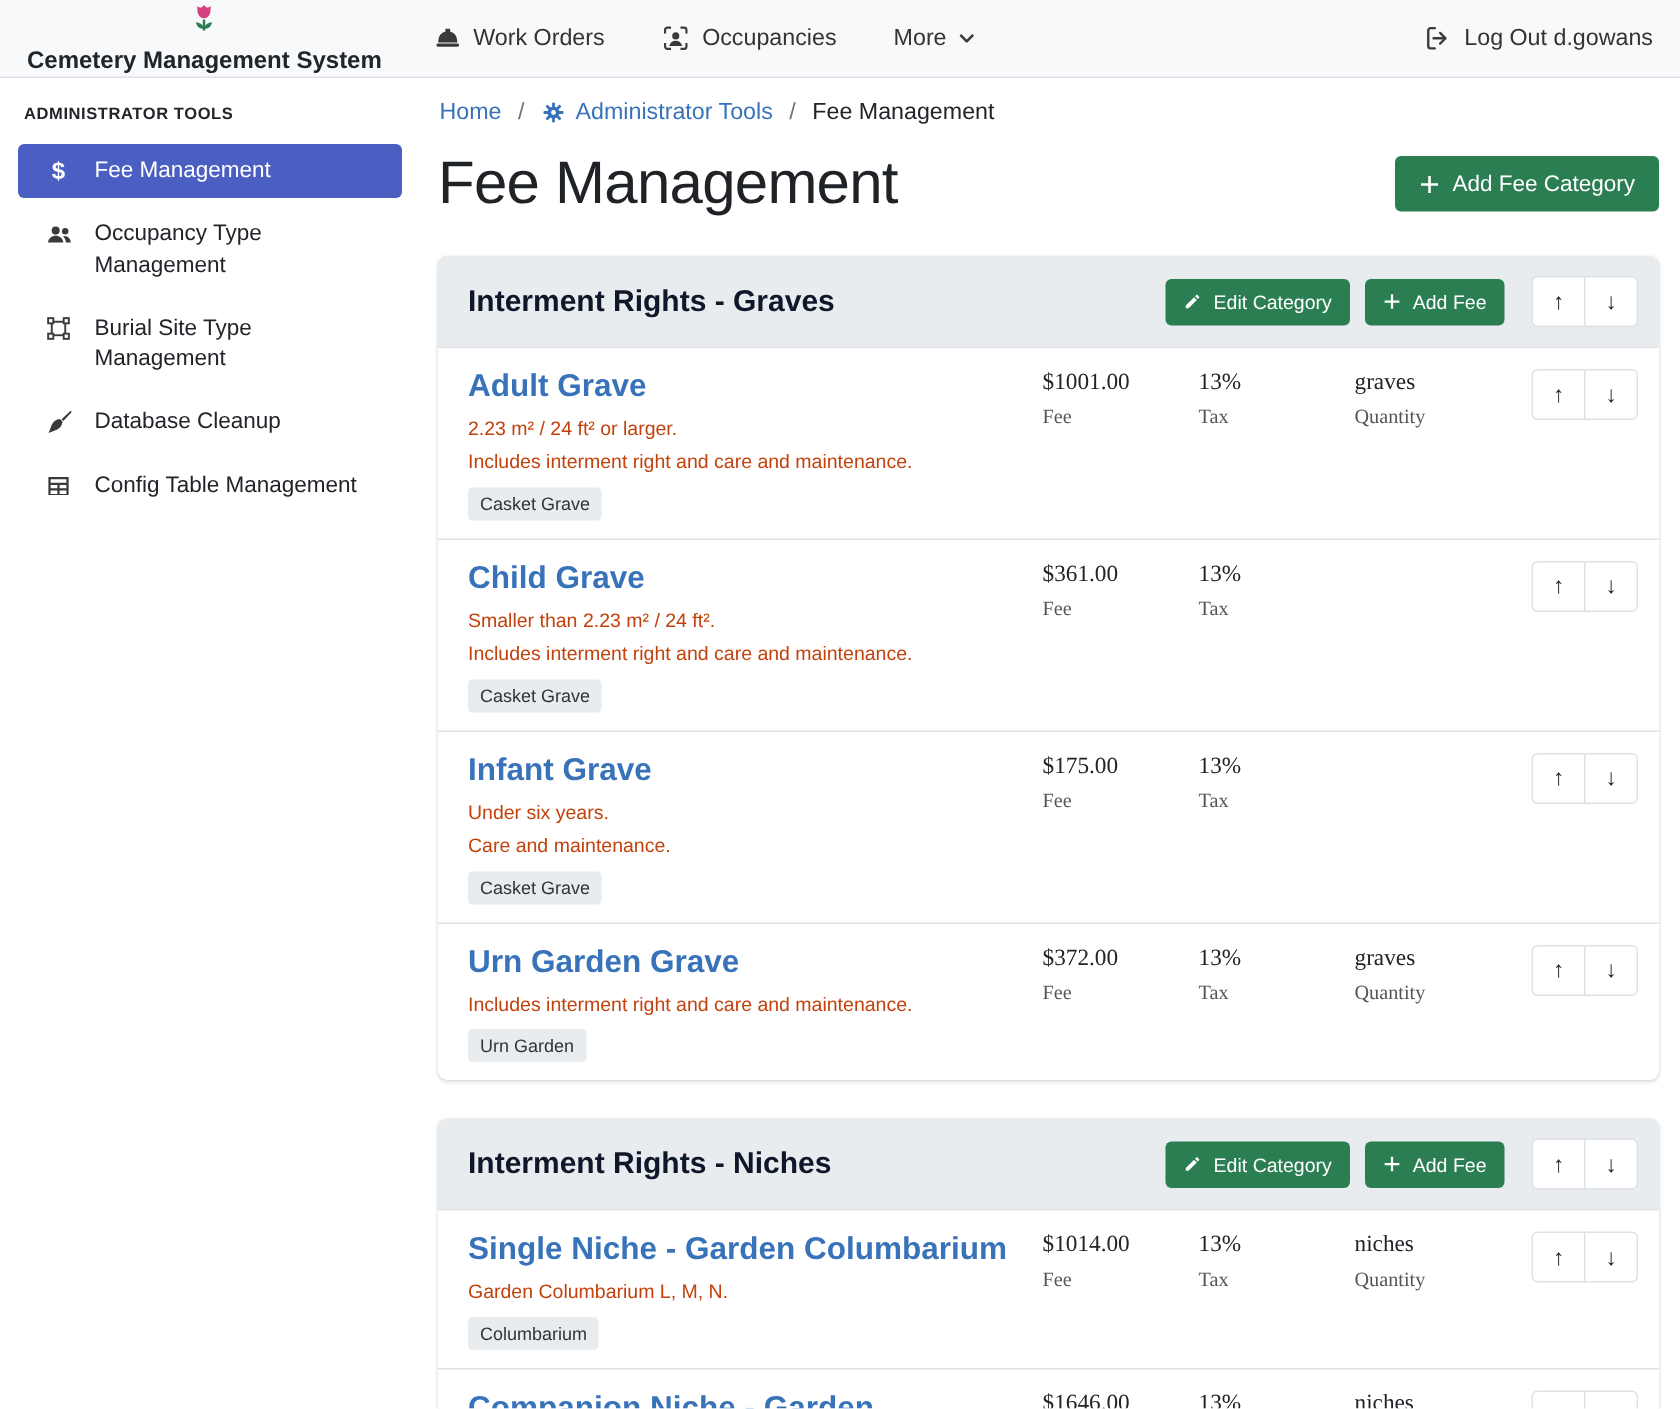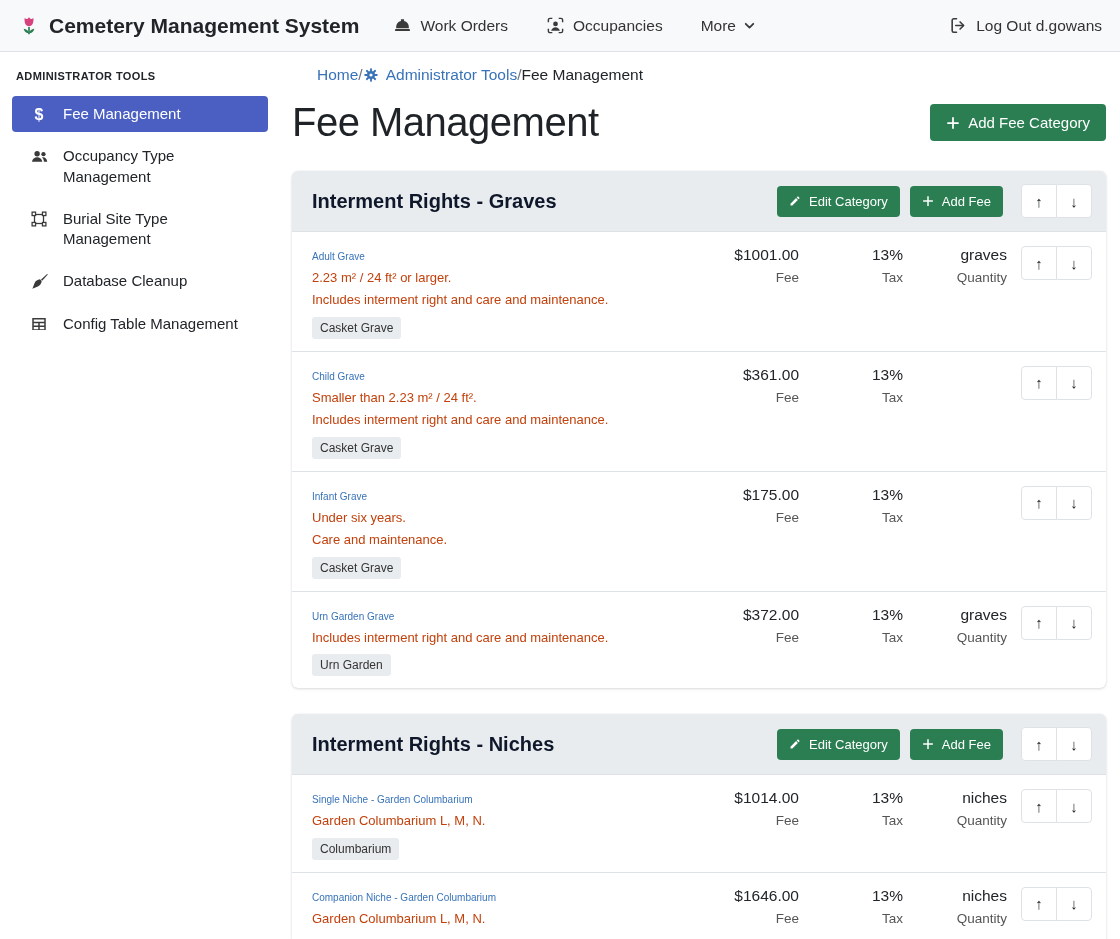--- a/index.html
+++ b/index.html
@@ -14,21 +14,21 @@
 
   
   .navbar {
     height: 52px;
     background: #f8f9fa;
     border-bottom: 1px solid #dee2e6;
     display: flex;
     align-items: center;
     padding: 0 18px;
   }
-  .brand { display: flex; align-items: center; gap: 9px; font-size: 21px; font-weight: 700; color: #212529; cursor: pointer; }
+  .brand { display: flex; align-items: center; gap: 9px; font-size: 16px; font-weight: 700; color: #212529; cursor: pointer; flex-direction: column; }
   .nav-links { display: flex; align-items: center; gap: 38px; margin-left: 34px; }
   .nav-item { display: flex; align-items: center; gap: 8px; font-size: 15.5px; color: #333; cursor: pointer; }
   .logout { margin-left: auto; }
   .icon { display: inline-flex; align-items: center; justify-content: center; line-height: 0; }
 
   
   .app { display: flex; height: 887px; }
   .sidebar { width: 280px; flex: 0 0 280px; padding-top: 10px; background: #fff; }
   .main { flex: 1; padding: 14px 14px 0 12px; overflow: hidden; }
 
@@ -37,21 +37,21 @@
   .side-item {
     display: flex; align-items: flex-start; gap: 14px;
     margin: 2px 12px 6px; padding: 8px 12px 8px 17px;
     border-radius: 4px; font-size: 15px; line-height: 1.35; cursor: pointer; color: #212529;
   }
   .side-icon { width: 20px; flex: 0 0 20px; display: flex; justify-content: center; margin-top: 1px; }
   .side-item.active { background: #4a5fc1; color: #fff; }
   .dollar-glyph { font-size: 16px; font-weight: 700; line-height: 19px; }
 
   
-  .breadcrumb { display: flex; align-items: center; font-size: 15.5px; padding-left: 1px; margin-left: 24px; }
+  .breadcrumb { display: flex; align-items: center; gap: 11px; font-size: 15.5px; padding-left: 1px; }
   .crumb-link { color: #3873b9; display: flex; align-items: center; gap: 7px; cursor: pointer; }
   .crumb-sep { color: #6c757d; }
   .crumb-current { color: #212529; }
 
   
   .title-row { display: flex; justify-content: space-between; align-items: center; margin: 16px 0 26px; }
   .page-title { font-size: 40px; font-weight: 400; letter-spacing: -0.5px; color: #1f2327; }
 
   
   .btn { border: none; cursor: pointer; }
@@ -71,24 +71,24 @@
     border-radius: 6px; background: #fff; overflow: hidden; margin-bottom: 26px;
     box-shadow: 0 1px 3px rgba(0,0,0,.14), 0 0 1px rgba(0,0,0,.12);
   }
   .card-header { background: #e9ecef; display: flex; align-items: center; gap: 10px; padding: 13px 14px 13px 20px; }
   .card-title { font-size: 20px; font-weight: 600; flex: 1; color: #0f172a; }
   .card-header .btn-group { margin-left: 8px; }
 
   
   .fee-row { display: flex; align-items: flex-start; padding: 14px 14px 12px 20px; border-top: 1px solid #dee2e6; }
   .fee-main { flex: 1; padding-right: 10px; }
-  .fee-name { color: #3873b9; font-weight: 400; font-size: 10px; display: inline-block; margin-bottom: 7px; cursor: pointer; }
+  .fee-name { color: #3873b9; font-weight: 700; font-size: 21px; display: inline-block; margin-bottom: 7px; cursor: pointer; }
   .fee-line { font-size: 13px; line-height: 1.42; margin-bottom: 4px; color: #c2410c; }
   .badge { display: inline-block; background: #e9ecef; color: #333; font-size: 12px; padding: 4px 8px; border-radius: 3px; margin-top: 3px; }
-  .fee-col { width: 104px; flex: 0 0 104px; text-align: right; }
+  .fee-col { width: 104px; flex: 0 0 104px; text-align: left; font-family: Liberation Serif, serif; }
   .col-val { font-size: 15.5px; margin-bottom: 6px; color: #212529; }
   .col-label { font-size: 13.5px; color: #555; }
   .row-arrows { margin-left: 14px; }
 </style>
 </head>
 <body>
 
 <header class="navbar">
   <div class="brand">
     <span class="icon">

